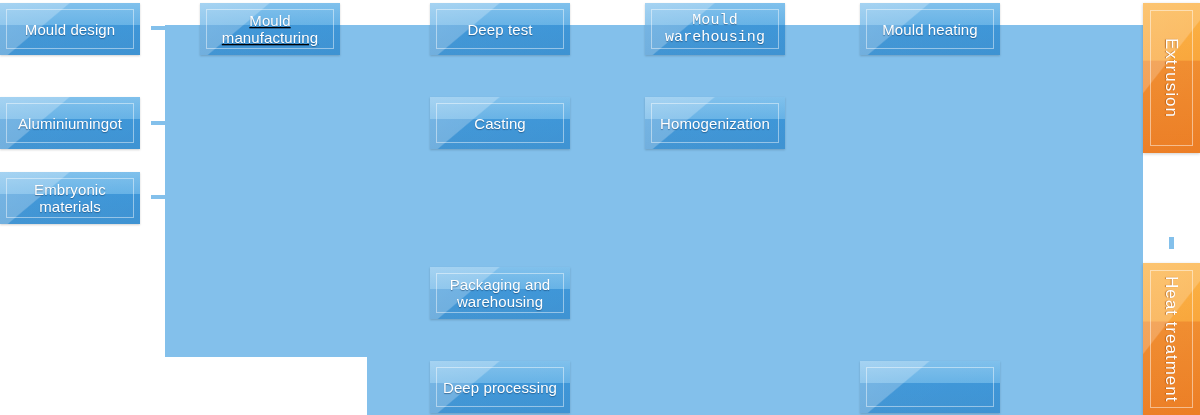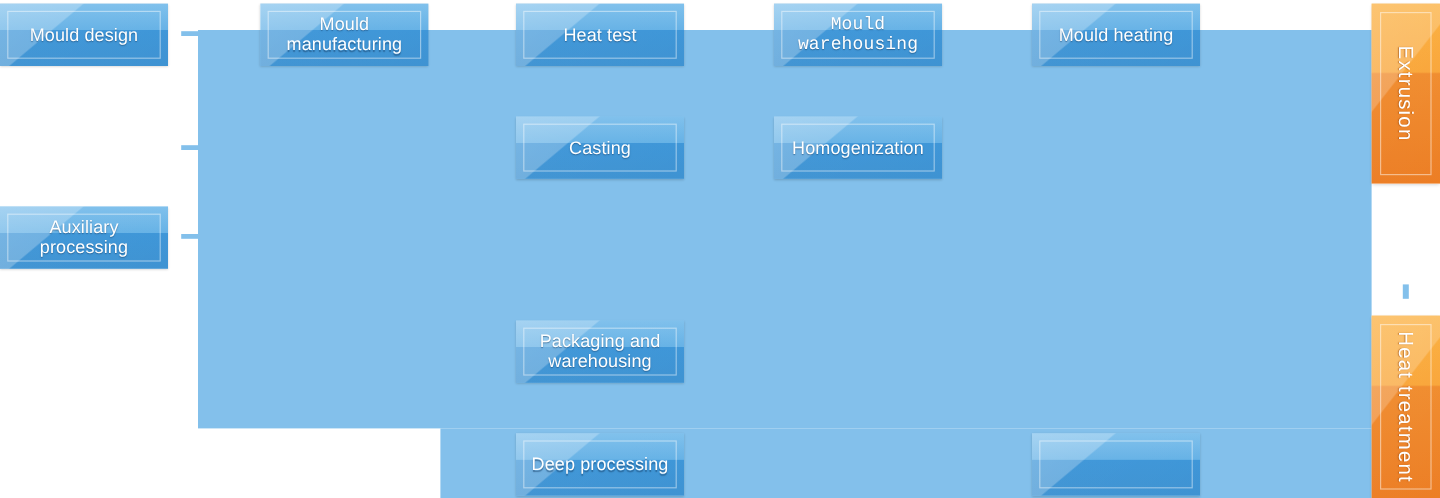--- a/index.html
+++ b/index.html
@@ -146,34 +146,38 @@
   <div class="stub" style="left:151px; top:26px;"></div>
   <div class="stub" style="left:151px; top:121px;"></div>
   <div class="stub" style="left:151px; top:195px;"></div>
   <div class="stub-vert" style="left:1169px; top:237px;"></div>
 
   <div class="nbox" style="left:0px; top:3px; width:140px; height:52px;">
     <span class="inner"></span>
     <span class="label">Mould design</span>
   </div>
 
+  <div class="nbox" style="left:0px; top:97px; width:140px; height:52px;">
+    <span class="inner"></span>
+    <span class="label">Aluminiumingot</span>
+  </div>
 
   <div class="nbox" style="left:0px; top:172px; width:140px; height:52px;">
     <span class="inner"></span>
-    <span class="label">Auxiliary processing</span>
-  </div>
-
-  <div class="nbox" style="left:217px; top:3px; width:140px; height:52px;">
+    <span class="label">Embryonic materials</span>
+  </div>
+
+  <div class="nbox" style="left:200px; top:3px; width:140px; height:52px;text-decoration:underline;">
     <span class="inner"></span>
     <span class="label">Mould manufacturing</span>
   </div>
 
   <div class="nbox" style="left:430px; top:3px; width:140px; height:52px;">
     <span class="inner"></span>
-    <span class="label">Heat test</span>
+    <span class="label">Deep test</span>
   </div>
 
   <div class="nbox" style="left:645px; top:3px; width:140px; height:52px;font-family:Liberation Mono, monospace;">
     <span class="inner"></span>
     <span class="label">Mould warehousing</span>
   </div>
 
   <div class="nbox" style="left:860px; top:3px; width:140px; height:52px;">
     <span class="inner"></span>
     <span class="label">Mould heating</span>

